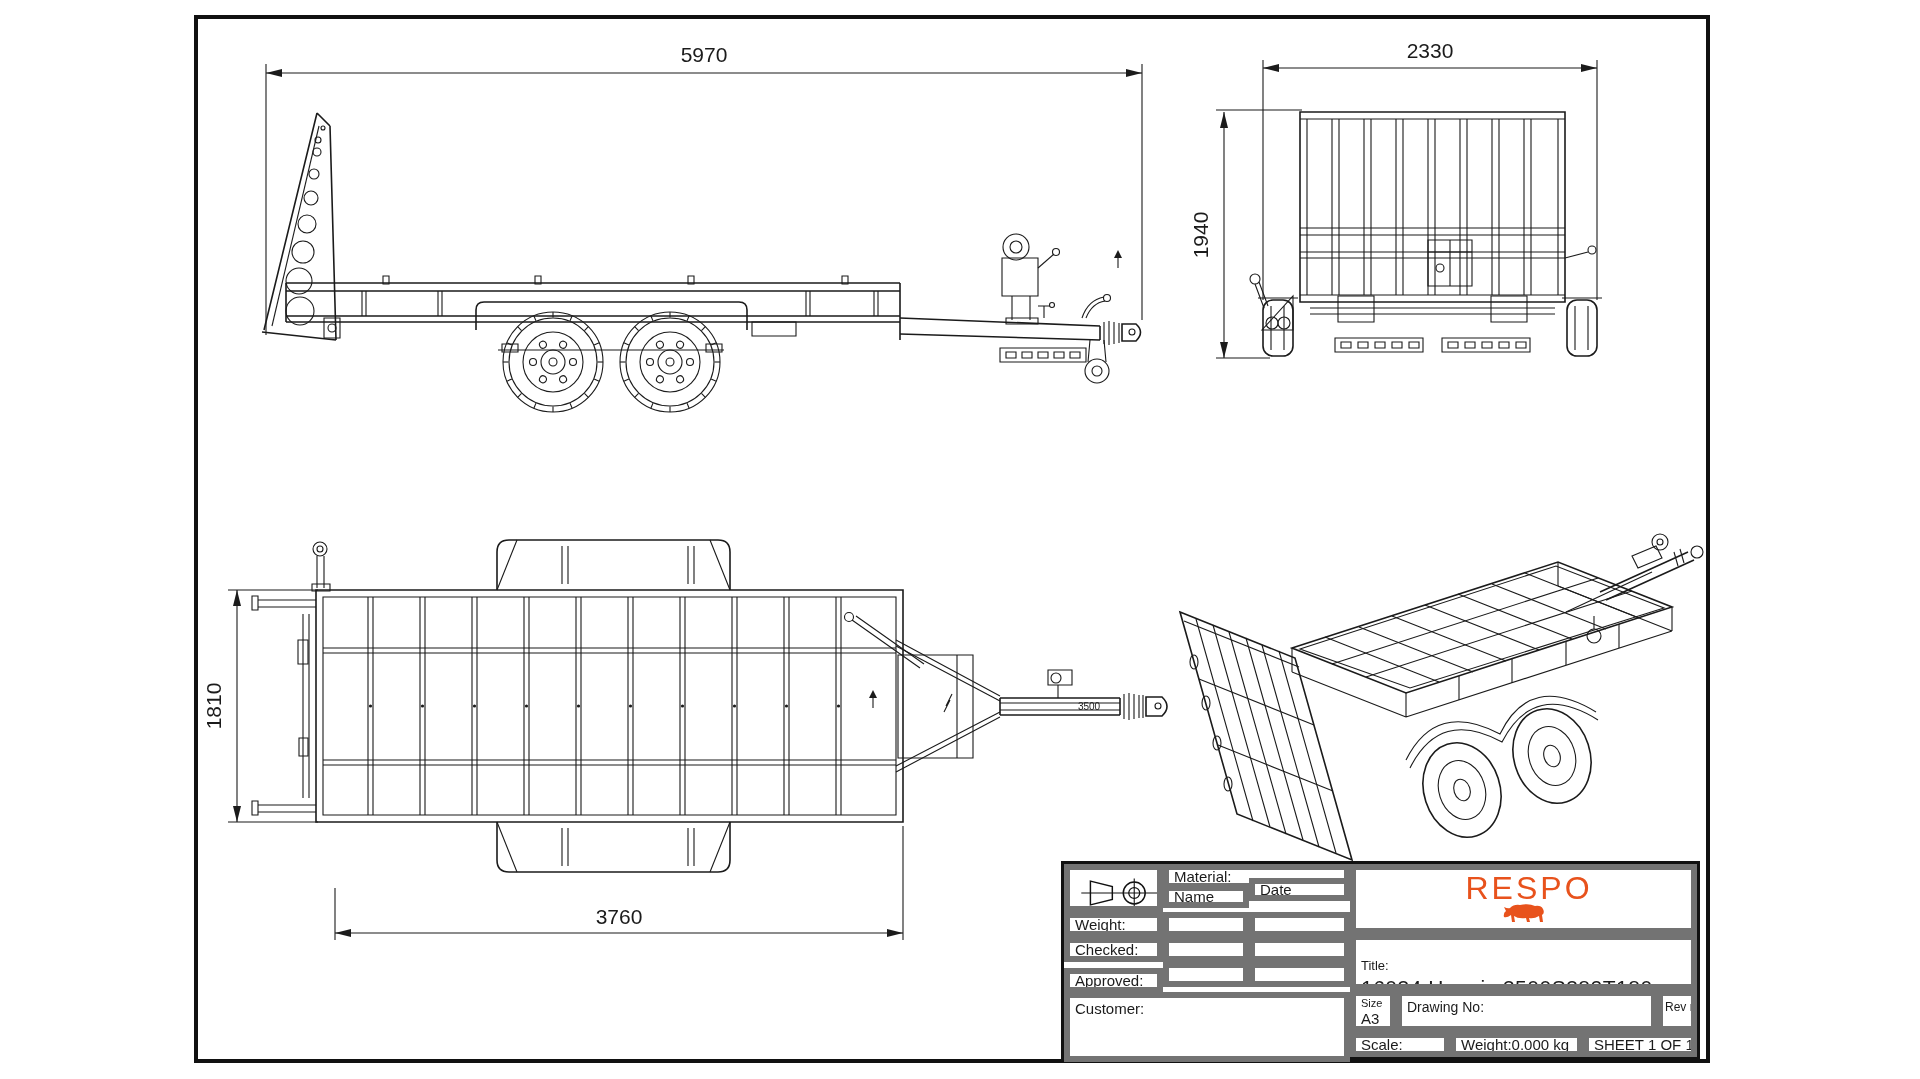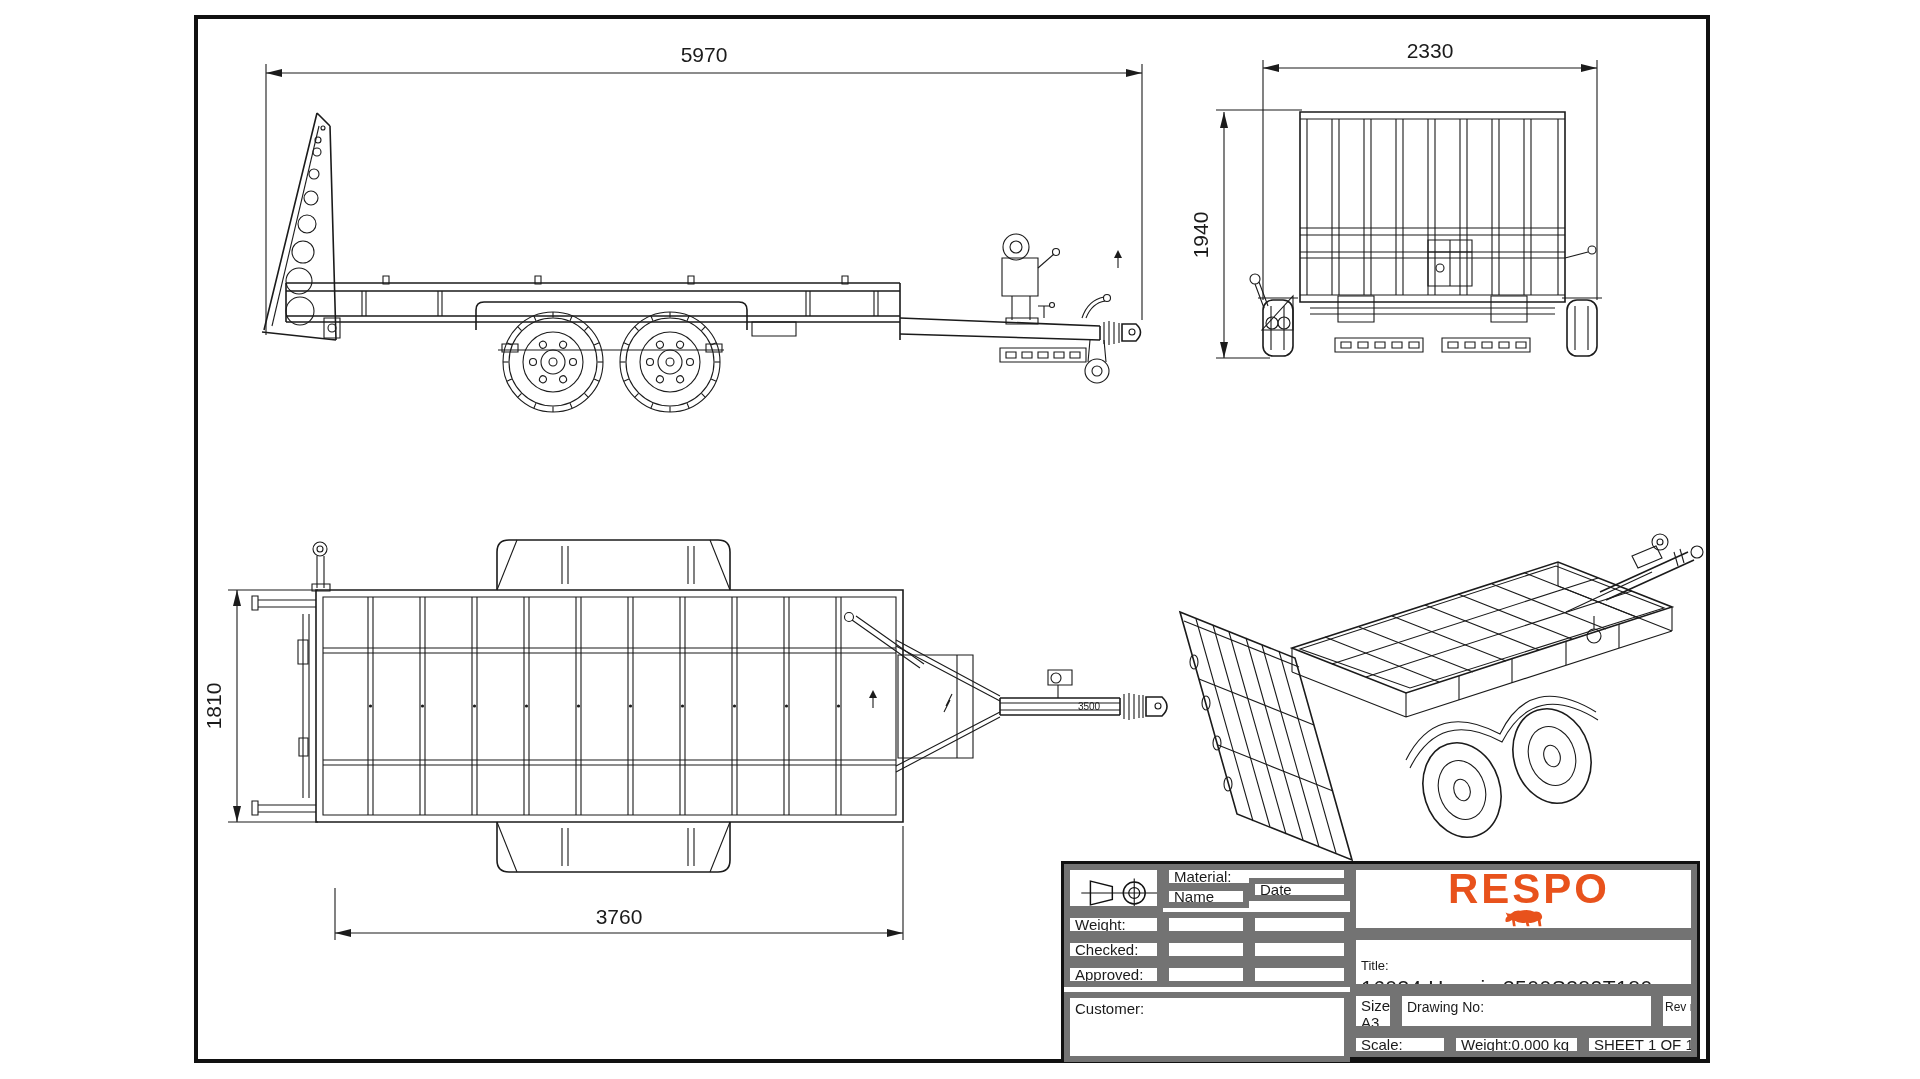--- a/index.html
+++ b/index.html
@@ -11,24 +11,24 @@
   .thick{stroke-width:1.6;}
   .fillb{fill:#1b1b1b;stroke:none;}
   .dimtxt{font:21px "Liberation Sans", sans-serif;fill:#1b1b1b;}
   .dimtxt-sm{font:10px "Liberation Sans", sans-serif;fill:#1b1b1b;}
   
   .tblock{position:absolute;left:1061px;top:861px;width:639px;height:199px;
           border:3px solid #111;box-sizing:border-box;background:#fff;}
   .tb-cell{position:absolute;border:6px solid #737373;box-sizing:border-box;
            font-size:15px;padding:2px 5px;overflow:hidden;white-space:nowrap;background:#fff;}
   .logo-cell{display:flex;flex-direction:column;align-items:center;justify-content:center;padding:0;}
-  .logo-text{font-weight:bold;font-size:42px;letter-spacing:3px;line-height:0.9;margin-left:11px;}
+  .logo-text{font-weight:normal;font-size:32px;letter-spacing:3px;line-height:0.9;margin-left:11px;}
   .title-small{font-size:13px;display:block;margin-top:16px;}
   .title-big{font-size:21px;display:block;margin-top:3px;letter-spacing:0.5px;}
-  .cell-sub{font-size:15px;display:block;line-height:1.05;}
+  .cell-sub{font-size:11px;display:block;line-height:1.05;}
   .cell-val{font-size:15px;display:block;}
   .rev-label{font-size:12px;}
   .sheet-cell{text-align:center;display:flex;align-items:center;justify-content:flex-start;}
   .mid{display:flex;align-items:center;}
 </style>
 </head>
 <body>
 
 <div class="sheet">
 
@@ -362,21 +362,21 @@
       </div>
   <div class="tb-cell" style="left:99px;top:48px;width:86px;height:25px;"></div>
   <div class="tb-cell" style="left:185px;top:48px;width:101px;height:25px;"></div>
 
   <div class="tb-cell mid" style="left:0;top:73px;width:99px;height:25px;">
         <span>Checked:</span>
       </div>
   <div class="tb-cell" style="left:99px;top:73px;width:86px;height:25px;"></div>
   <div class="tb-cell" style="left:185px;top:73px;width:101px;height:25px;"></div>
 
-  <div class="tb-cell mid" style="left:0;top:98px;width:99px;height:25px;">
+  <div class="tb-cell mid" style="left:0;top:104px;width:99px;height:25px;">
         <span>Approved:</span>
       </div>
   <div class="tb-cell" style="left:99px;top:98px;width:86px;height:25px;"></div>
   <div class="tb-cell" style="left:185px;top:98px;width:101px;height:25px;"></div>
 
   <div class="tb-cell" style="left:0;top:128px;width:286px;height:70px;"><span>Customer:</span></div>
 
   <div class="tb-cell logo-cell" style="left:286px;top:0;width:347px;height:70px;">
     <span class="logo-text" style="color:#e8521c;">RESPO</span>
     <svg width="48" height="22" viewBox="0 0 44 22">

